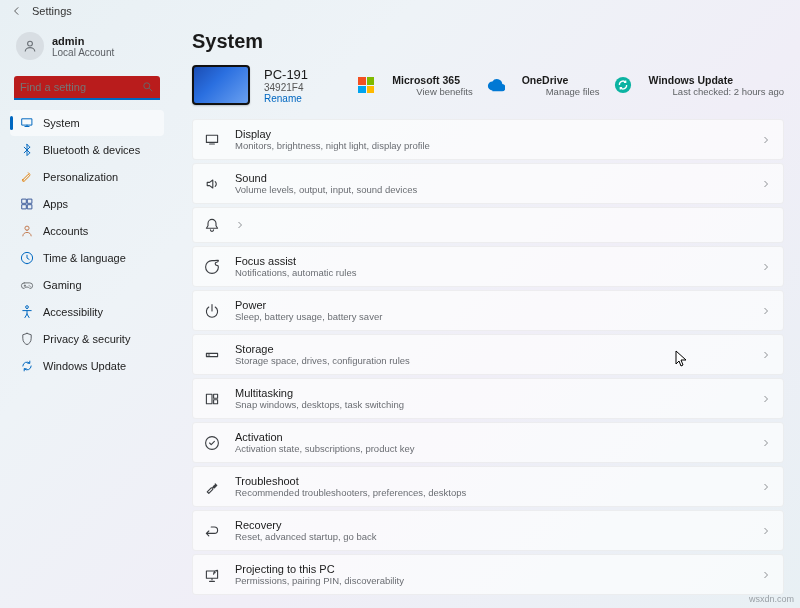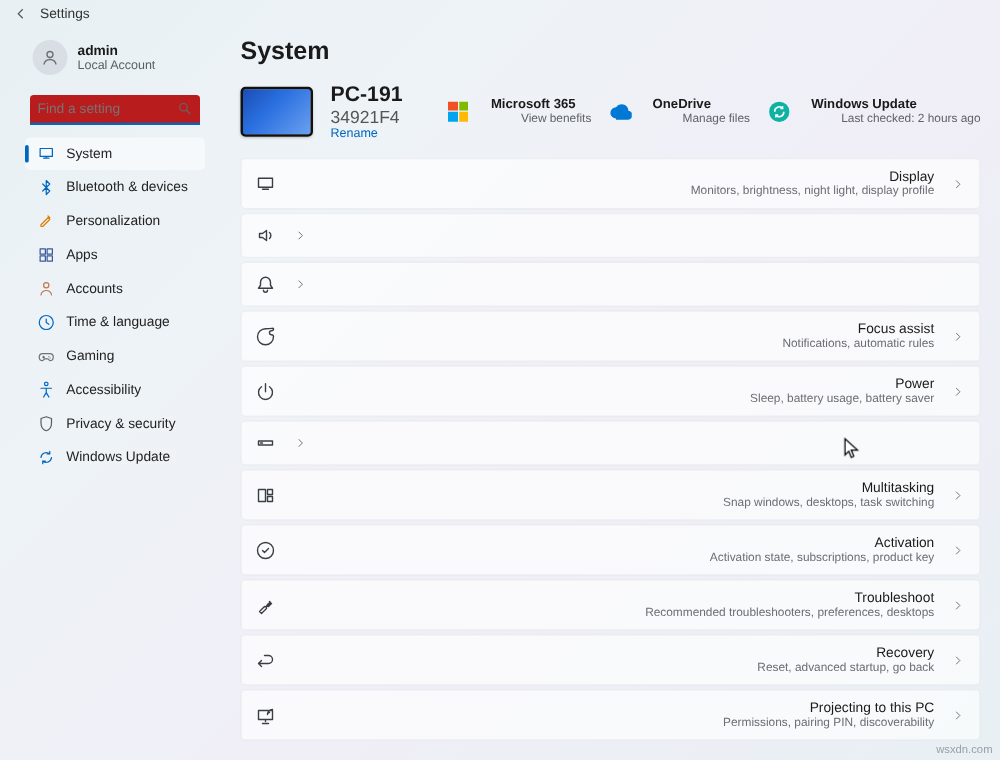--- a/index.html
+++ b/index.html
@@ -5,51 +5,51 @@
   * { box-sizing: border-box; margin: 0; padding: 0; font-family: "Segoe UI", -apple-system, sans-serif; }
   body {
     width: 800px; height: 608px; overflow: hidden;
     background: linear-gradient(135deg, #e8f0f4 0%, #eef3f7 30%, #f0eef7 60%, #e8f0f4 100%);
     font-size: 11px; color: #1a1a1a;
   }
   .titlebar { display:flex; align-items:center; gap:8px; padding:4px 10px; height:22px; }
   .back { width:14px; height:14px; display:flex; align-items:center; justify-content:center; color:#555; }
   .tb-title { font-size:11px; color:#333; }
   .app { display:flex; height: calc(100% - 22px); }
-  .sidebar { width: 170px; padding: 4px 6px 0 20px; display:flex; flex-direction:column; }
+  .sidebar { width: 170px; padding: 4px 6px 0 10px; display:flex; flex-direction:column; }
   .user-block { display:flex; align-items:center; gap:8px; padding:6px 4px 12px 6px; }
   .avatar { width:28px; height:28px; border-radius:50%; background:#d8dee3; display:flex; align-items:center; justify-content:center; color:#6b7177; }
   .user-name { font-size:11px; font-weight:600; }
   .user-sub { font-size:10px; color:#5a5e63; }
   .search-wrap { position:relative; margin: 4px 4px 10px 4px; }
   .search { width:100%; height:24px; border:none; border-bottom:2px solid #0067c0; background:#b91c1c; padding:0 22px 0 6px; font-size:11px; outline:none; border-radius:3px 3px 0 0; }
   .search-icon { position:absolute; right:6px; top:5px; color:#666; }
   .nav { display:flex; flex-direction:column; gap:1px; }
   .nav-item { display:flex; align-items:center; gap:9px; height:26px; padding:0 8px 0 10px; border-radius:4px; cursor:pointer; font-size:11px; color:#222; position:relative; }
   .nav-item.active { background:rgba(255,255,255,0.55); }
   .nav-item.active::before { content:""; position:absolute; left:0; top:6px; bottom:6px; width:3px; background:#0067c0; border-radius:2px; }
   .nav-icon { width:14px; height:14px; display:flex; align-items:center; justify-content:center; }
   .main { flex:1; padding: 6px 16px 0 22px; overflow-y:auto; }
   .page-title { font-size:20px; font-weight:600; margin: 2px 0 12px 0; }
   .hero { display:flex; align-items:center; gap:14px; margin-bottom:14px; }
   .device-img { width:58px; height:40px; border-radius:4px; background:linear-gradient(135deg,#1b4db3,#2a6fe0 40%,#6aa0f0); border:2px solid #111; box-shadow:0 1px 2px rgba(0,0,0,0.2); }
-  .device-name { font-size:17px; font-weight:700; }
-  .device-model { font-size:14px; color:#555; }
+  .device-name { font-size:13px; font-weight:400; }
+  .device-model { font-size:10px; color:#555; }
   .device-rename { font-size:10px; color:#0067c0; cursor:pointer; }
   .hero-spacer { flex:1; }
   .hero-card { display:flex; align-items:center; gap:17px; }
   .hero-icon { width:18px; height:18px; display:flex; align-items:center; justify-content:center; }
   .hero-title { font-size:10.5px; font-weight:600; }
   .hero-sub { font-size:9.5px; color:#5f6265;margin-left:24px; }
   .list { display:flex; flex-direction:column; gap:3px; padding-bottom:20px; }
   .row { display:flex; align-items:center; gap:14px; background:rgba(255,255,255,0.65); border:1px solid rgba(0,0,0,0.05); border-radius:4px; padding:8px 12px 8px 10px; cursor:pointer; }
   .row-icon { width:18px; height:18px; color:#3b3e42; display:flex; align-items:center; justify-content:center; }
   .row-text { flex:1; }
-  .row-title { font-size:11px; font-weight:500;text-align:right; }
-  .row-sub { font-size:9.5px; color:#6a6d72;text-align:right; }
+  .row-title { font-size:11px; font-weight:500; }
+  .row-sub { font-size:9.5px; color:#6a6d72; }
   .chev { color:#707377; }
   .ms-logo { width:16px; height:16px; display:grid; grid-template-columns:1fr 1fr; grid-template-rows:1fr 1fr; gap:1px; }
   .ms-logo span:nth-child(1){background:#f25022} .ms-logo span:nth-child(2){background:#7fba00} .ms-logo span:nth-child(3){background:#00a4ef} .ms-logo span:nth-child(4){background:#ffb900}
   .watermark { position:fixed; right:6px; bottom:4px; font-size:9px; color:#9aa0a6;margin-top:28px; }
   .cursor { position:fixed; left:675px; top:350px; pointer-events:none; }
   svg { display:block; }
 </style>
 </head>
 <body>
 
@@ -238,20 +238,24 @@
               <path d="M7 4l6 6-6 6"></path>
             </svg>
     </span>
         </div>
         <div class="row">
     <span class="row-icon">
             <svg width="16" height="16" viewBox="0 0 20 20" fill="none" stroke="#3b3e42" stroke-width="1.4" stroke-linecap="round" stroke-linejoin="round">
               <path d="M4 8v4h3l4 3V5L7 8H4zM14 7a4 4 0 010 6"></path>
             </svg>
           </span>
+    <span class="row-text">
+      <div class="row-title">Sound</div>
+      <div class="row-sub">Volume levels, output, input, sound devices</div>
+    </span>
     <span class="chev">
       <svg width="10" height="10" viewBox="0 0 20 20" fill="none" stroke="currentColor" stroke-width="1.6">
               <path d="M7 4l6 6-6 6"></path>
             </svg>
     </span>
         </div>
         <div class="row">
     <span class="row-icon">
             <svg width="16" height="16" viewBox="0 0 20 20" fill="none" stroke="#3b3e42" stroke-width="1.4" stroke-linecap="round" stroke-linejoin="round">
               <path d="M10 3a5 5 0 00-5 5v3l-2 3h14l-2-3V8a5 5 0 00-5-5zM8 16a2 2 0 004 0"></path>
@@ -294,20 +298,24 @@
               <path d="M7 4l6 6-6 6"></path>
             </svg>
     </span>
         </div>
         <div class="row">
     <span class="row-icon">
             <svg width="16" height="16" viewBox="0 0 20 20" fill="none" stroke="#3b3e42" stroke-width="1.4" stroke-linecap="round" stroke-linejoin="round">
               <path d="M3 8h14v4H3zM5 10h2"></path>
             </svg>
           </span>
+    <span class="row-text">
+      <div class="row-title">Storage</div>
+      <div class="row-sub">Storage space, drives, configuration rules</div>
+    </span>
     <span class="chev">
       <svg width="10" height="10" viewBox="0 0 20 20" fill="none" stroke="currentColor" stroke-width="1.6">
               <path d="M7 4l6 6-6 6"></path>
             </svg>
     </span>
         </div>
         <div class="row">
     <span class="row-icon">
             <svg width="16" height="16" viewBox="0 0 20 20" fill="none" stroke="#3b3e42" stroke-width="1.4" stroke-linecap="round" stroke-linejoin="round">
               <path d="M3 4h7v12H3zM12 4h5v5h-5zM12 11h5v5h-5z"></path>

